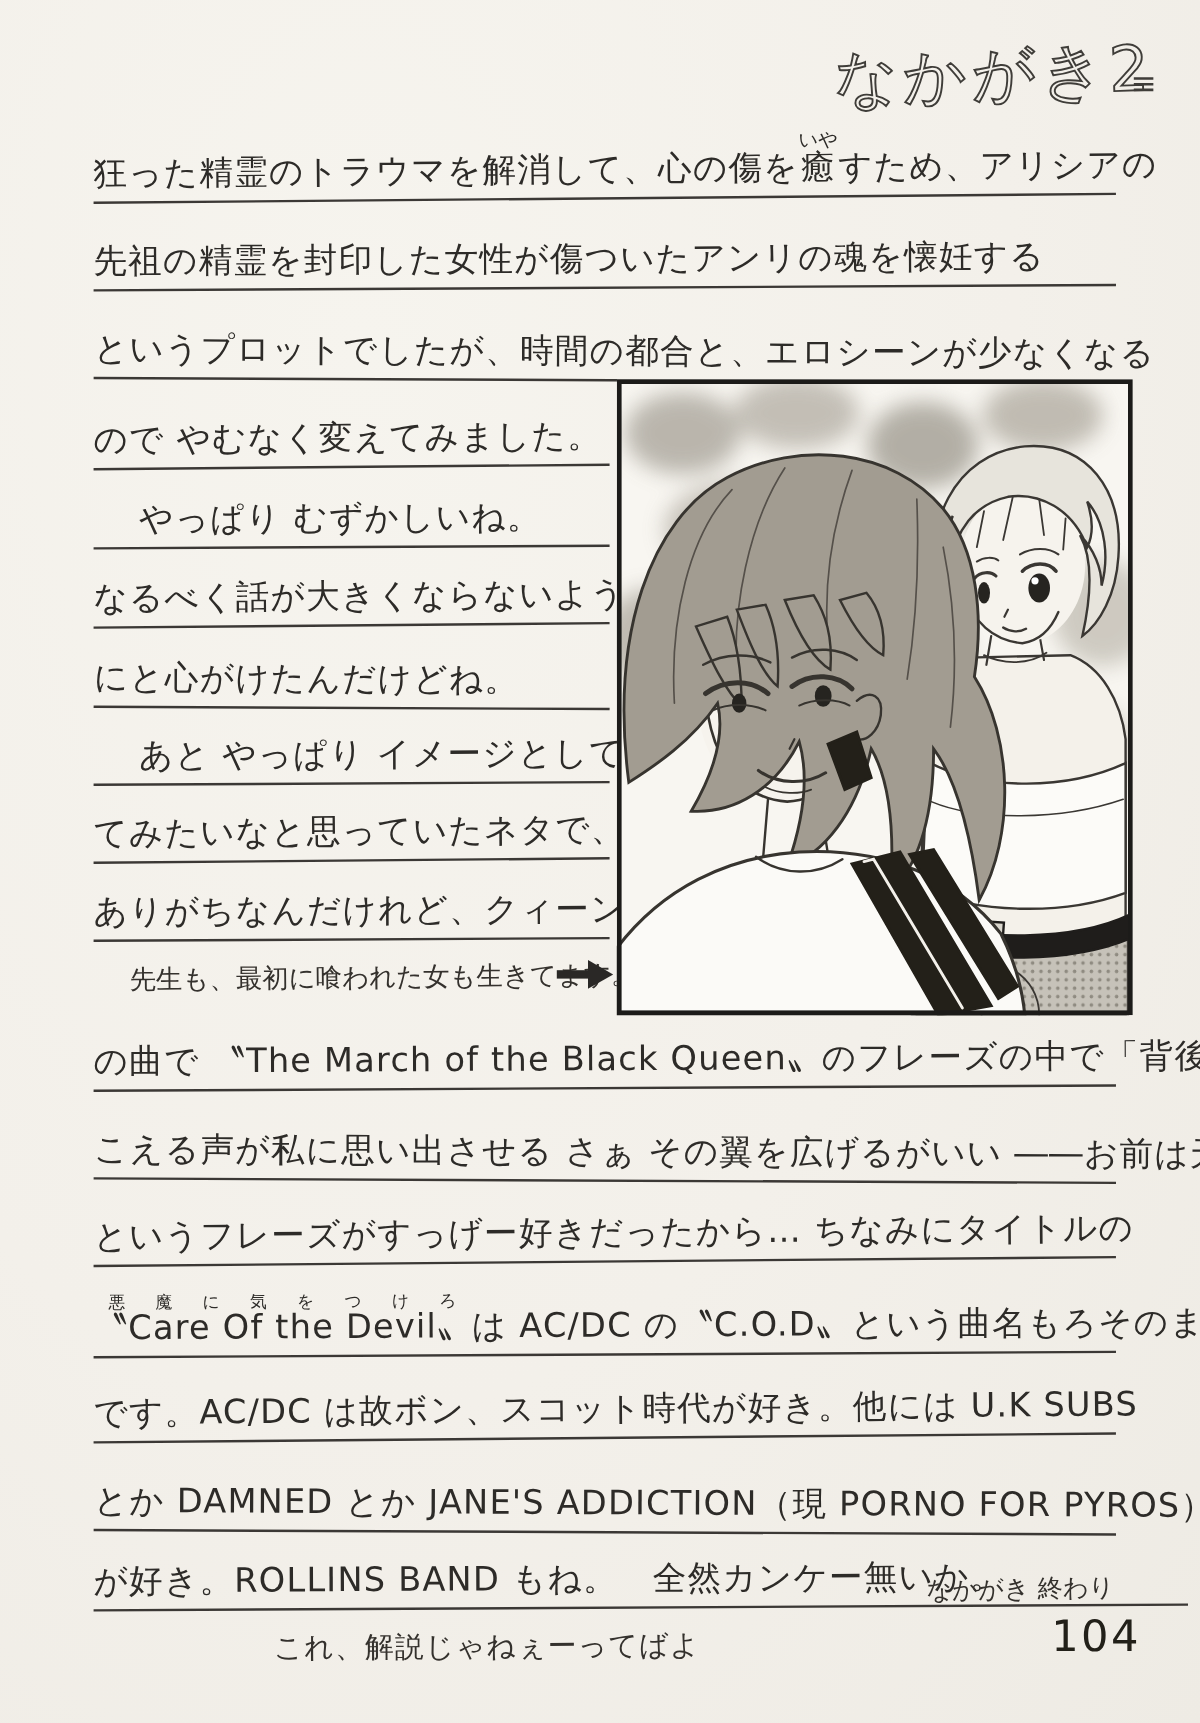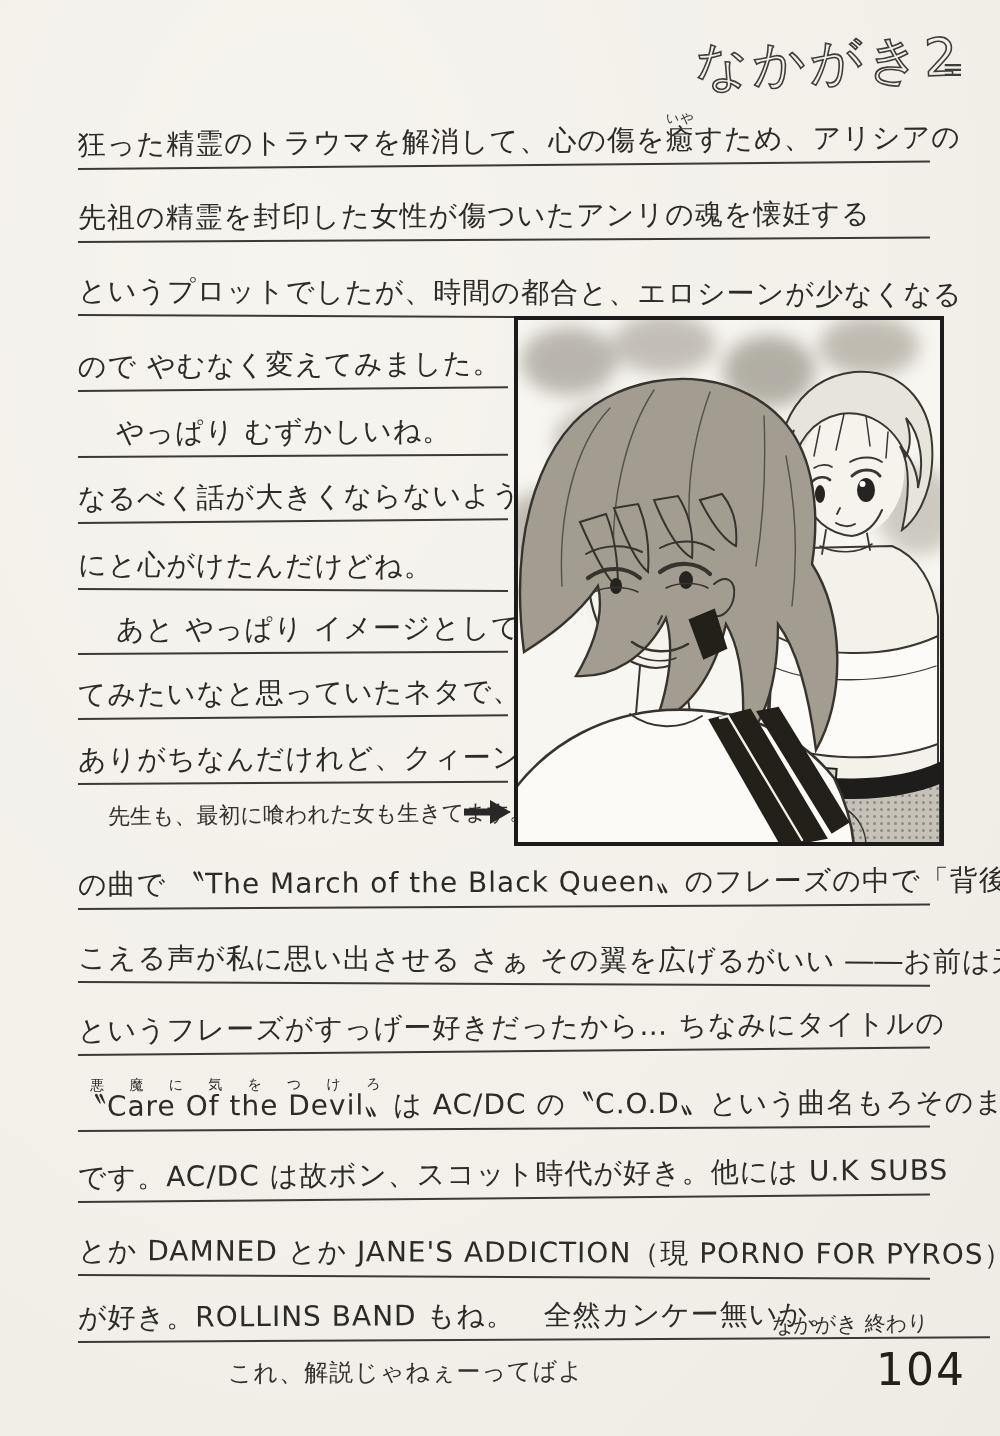--- a/index.html
+++ b/index.html
@@ -15,42 +15,42 @@
     border-bottom:2px solid #3b3835;
     font-size:28px;letter-spacing:1px;white-space:nowrap;
     display:flex;align-items:flex-end;padding-bottom:4px;box-sizing:border-box;
     transform-origin:left bottom;
   }
   .half{width:430px;}
   .r1{transform:rotate(-0.5deg);}
   .r2{transform:rotate(-0.3deg);}
   .r3{transform:rotate(0.25deg);}
   .indent{padding-left:38px;}
-  ruby rt{font-size:13px;letter-spacing:0;color:#2d2b28;}
+  ruby rt{font-size:16px;letter-spacing:0;color:#2d2b28;}
   .rt-big rt{font-size:14px;}
   .margin-note{
     position:absolute;left:108px;top:800px;width:352px;
     font-size:22px;letter-spacing:0;color:#34312d;white-space:nowrap;
     transform:rotate(-0.6deg);
   }
   .arrow-wrap{position:absolute;left:462px;top:798px;}
   .illustration{
     position:absolute;left:514px;top:316px;width:430px;height:530px;
   }
   .title-wrap{position:absolute;left:690px;top:26px;width:290px;height:84px;}
   .end-note{
     position:absolute;left:772px;top:1310px;font-size:21px;letter-spacing:0;
     color:#34312d;transform:rotate(-1deg);white-space:nowrap;
   }
   .footer-note{
     position:absolute;left:228px;top:1356px;font-size:24px;letter-spacing:1px;
     color:#34312d;transform:rotate(-0.4deg);white-space:nowrap;
   }
   .page-number{
-    position:absolute;left:876px;top:1344px;font-size:44px;letter-spacing:2px;
+    position:absolute;left:876px;top:1344px;font-size:36px;letter-spacing:2px;
     color:#222019;font-family:"DejaVu Sans",sans-serif;
   }
   .wide{width:912px;}
 </style>
 </head>
 <body>
 
 <div class="page">
 
   <div class="title-wrap">

